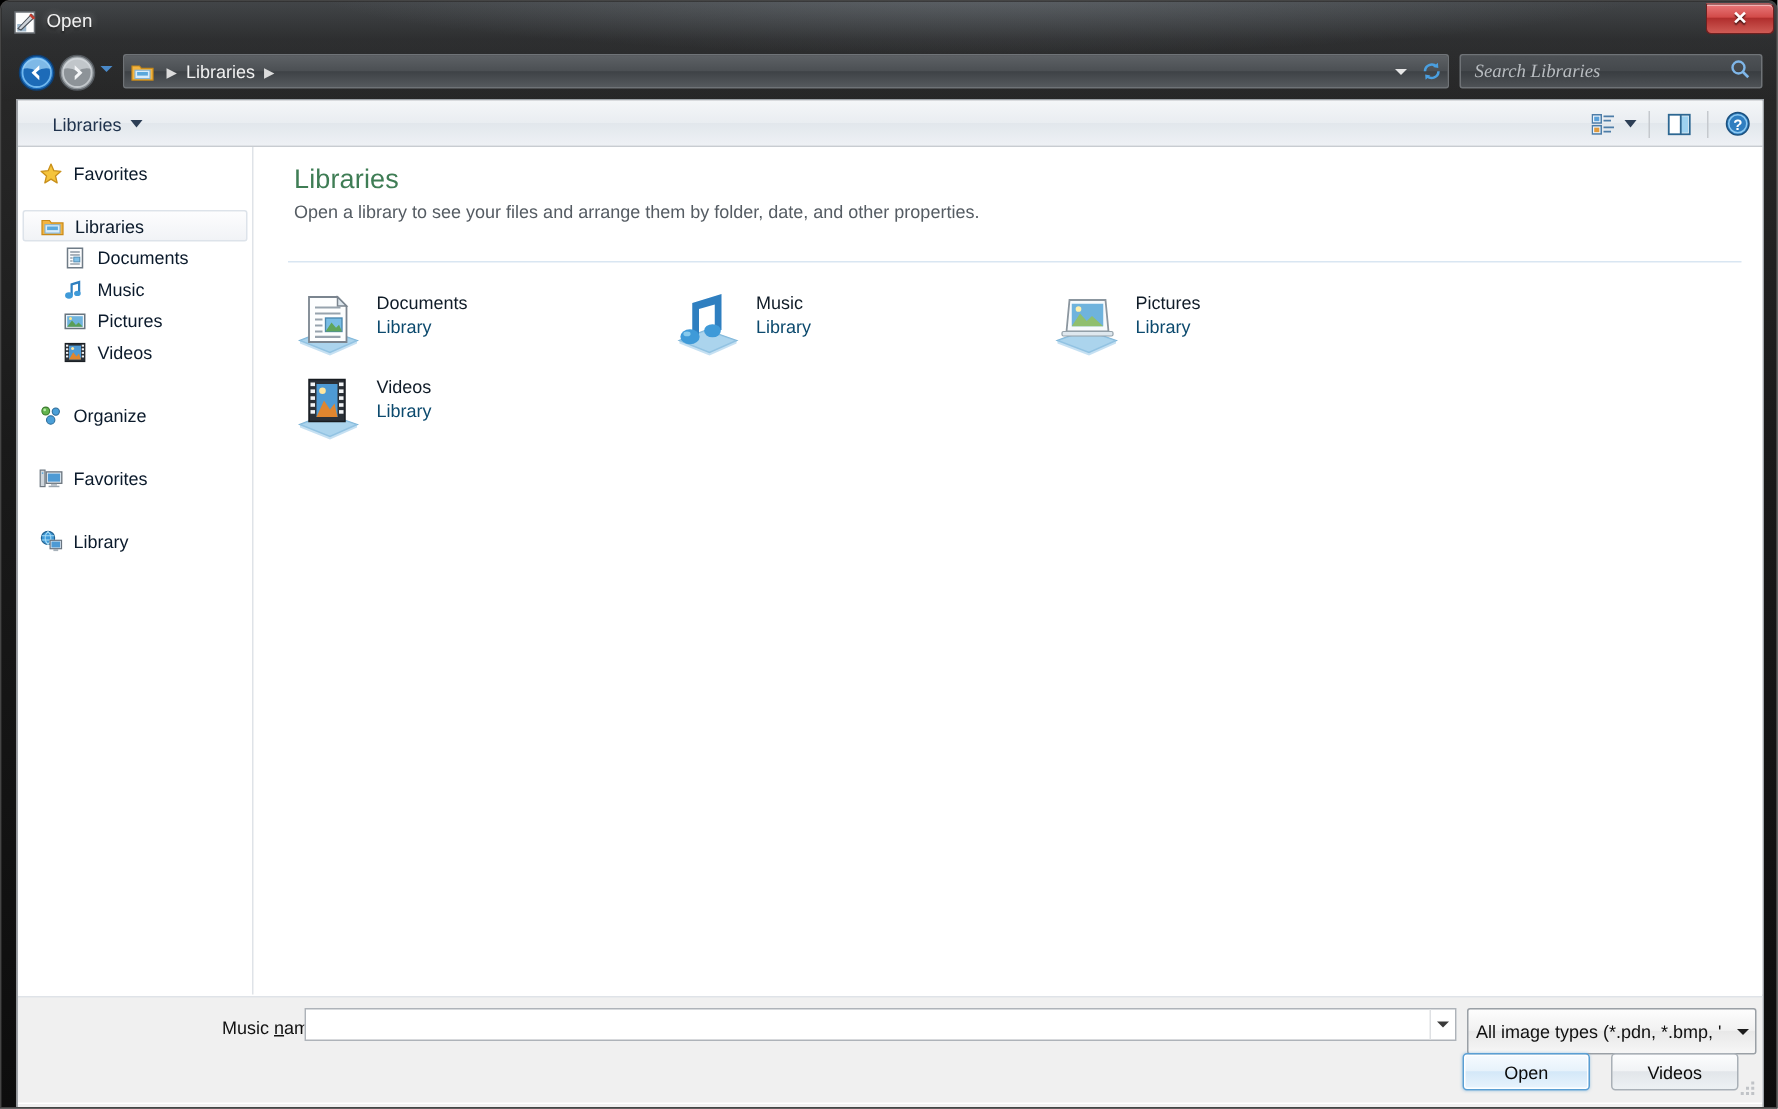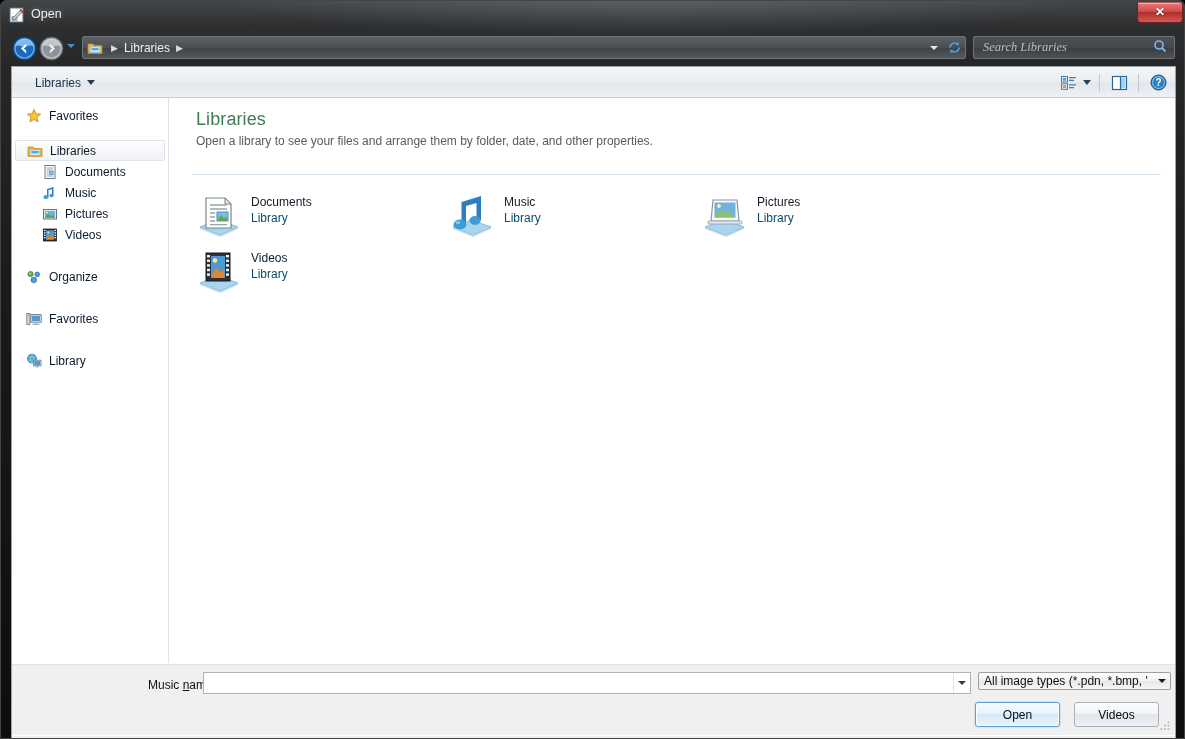--- a/index.html
+++ b/index.html
@@ -355,21 +355,21 @@
   .combo-arrow i {
     width: 0; height: 0;
     border-left: 4px solid transparent;
     border-right: 4px solid transparent;
     border-top: 4px solid #3a3a3a;
     display: block;
   }
   .filter-combo {
     position: absolute;
     left: 966px; top: 7px;
-    width: 193px; height: 18px;
+    width: 193px; height: 31px;
     background: linear-gradient(180deg, #fdfdfd 0%, #f1f1f1 48%, #e8e8e8 50%, #f6f6f6 100%);
     border: 1px solid #9aa0a6;
     border-radius: 2px;
     display: flex;
     align-items: center;
     cursor: default;
     overflow: hidden;
   }
   .filter-text {
     flex: 1;

